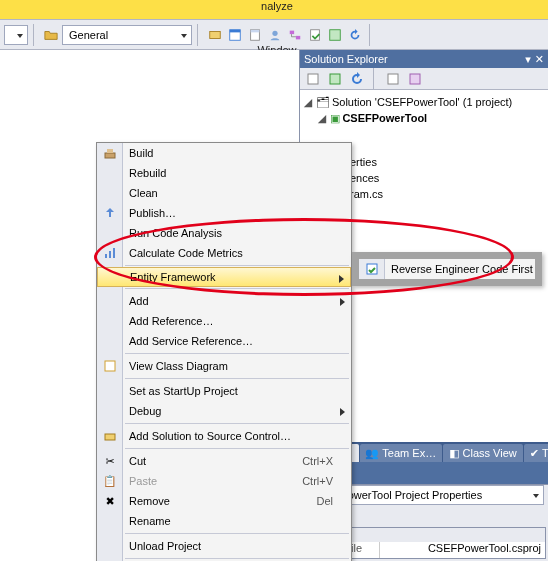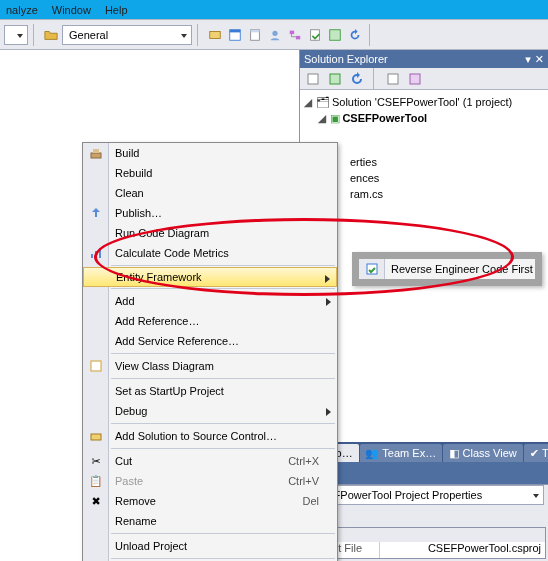--- a/index.html
+++ b/index.html
@@ -1,17 +1,17 @@
 <!DOCTYPE html>
 <html><head>
 <meta charset="utf-8">
 <style>
   * { box-sizing: border-box; font-family: "Segoe UI", Tahoma, sans-serif; font-size: 11px; }
   body { margin: 0; background: #fff; width: 548px; height: 561px; position: relative; overflow: hidden; }
-  .menubar { background: #0ea5e9; height: 20px; display: flex; align-items: center; padding-left: 6px; gap: 14px; border-bottom: 1px solid #b0b5c4; }
+  .menubar { background: #fde047; height: 20px; display: flex; align-items: center; padding-left: 6px; gap: 32px; border-bottom: 1px solid #b0b5c4; flex-direction: column; }
   .menubar span { color: #222; }
   .toolbar { background: #e8eaf0; height: 30px; border-bottom: 1px solid #b0b5c4; display: flex; align-items: center; padding: 0 4px; gap: 2px; }
   .tb-sep { width: 4px; height: 22px; border-left: 1px solid #b0b5c4; margin: 0 3px; }
   .tb-btn { width: 18px; height: 18px; display: inline-flex; align-items: center; justify-content: center; }
   .dropdown { height: 20px; background: #fff; border: 1px solid #9fa7bd; display: flex; align-items: center; padding: 0 14px 0 6px; position: relative; min-width: 20px; }
   .dropdown::after { content:""; position:absolute; right:4px; top:8px; border-left:3px solid transparent; border-right:3px solid transparent; border-top:4px solid #333; }
   .dd-general { min-width: 130px; }
   .client { display:flex; height: calc(100% - 50px); }
   .left-pane { flex: 1; background: #fff; border-right: 1px solid #8a93ab; position: relative; }
   .right-dock { width: 248px; background: #e8eaf0; display:flex; flex-direction:column; }
@@ -27,21 +27,21 @@
   .tab.active { background:#e8eaf0; color:#000; }
   .props { background:#e8eaf0; border-top:1px solid #8a93ab; }
   .props-head { height:20px; padding:2px 4px; display:flex; align-items:center; }
   .props-head .dropdown { flex:1; }
   .props-grid { background:#fff; margin:2px; border:1px solid #8a93ab; }
   .pg-cat { background:#e8eaf0; color:#555; padding:1px 4px; font-size:10px; }
   .pg-row { display:flex; height:16px; }
   .pg-row .k { width:45%; padding:0 4px; color:#555; border-right:1px solid #ccc; }
   .pg-row .v { padding:0 4px;margin-left:44px; }
   
-  .ctxmenu { position:absolute; top:142px; left:82px; width:256px; background:#f4f4f4; border:1px solid #8a8a8a; z-index:20; box-shadow:2px 2px 4px rgba(0,0,0,.25);}
+  .ctxmenu { position:absolute; top:142px; left:96px; width:256px; background:#f4f4f4; border:1px solid #8a8a8a; z-index:20; box-shadow:2px 2px 4px rgba(0,0,0,.25);}
   .ctx-iconcol { position:absolute; left:0; top:0; bottom:0; width:26px; background:#e8eaf0; border-right:1px solid #c0c5d4; }
   .ctx-item { position:relative; height:20px; display:flex; align-items:center; padding-left:32px; padding-right:20px; white-space:nowrap; }
   .ctx-item.hl { background: linear-gradient(#fff7d1,#ffe773); border:1px solid #d6b25a; margin:-1px 0; }
   .ctx-sep { height:1px; margin:2px 2px 2px 28px; background:#c6c9d6; }
   .ctx-sc { position:absolute; right:18px; color:#555; }
   .ctx-arrow { position:absolute; right:6px; top:7px; border-top:4px solid transparent; border-bottom:4px solid transparent; border-left:5px solid #333; }
   .ctx-icon { position:absolute; left:5px; width:16px; height:16px; display:flex; align-items:center; justify-content:center; }
   .disabled { color:#999; }
   
   .submenu { position:absolute; top:252px; left:352px; width:190px; background:#f4f4f4; border:7px solid #a3a3a3; z-index:21; box-shadow:2px 2px 4px rgba(0,0,0,.25);}
@@ -237,21 +237,21 @@
     </div>
   <div class="ctx-item">
     <span class="ctx-icon">
         <svg width="14" height="14">
           <path d="M7 2l4 4h-3v5H6V6H3z" fill="#5a8bd6"></path>
         </svg>
       </span>
     <span>Publish…</span>
   </div>
   <div class="ctx-item">
-      <span>Run Code Diagram</span>
+      <span>Run Code Analysis</span>
     </div>
   <div class="ctx-item">
     <span class="ctx-icon">
         <svg width="14" height="14">
           <rect x="2" y="8" width="2" height="4" fill="#5a8bd6"></rect>
           <rect x="6" y="5" width="2" height="7" fill="#5a8bd6"></rect>
           <rect x="10" y="2" width="2" height="10" fill="#5a8bd6"></rect>
         </svg>
       </span>
     <span>Calculate Code Metrics</span>

